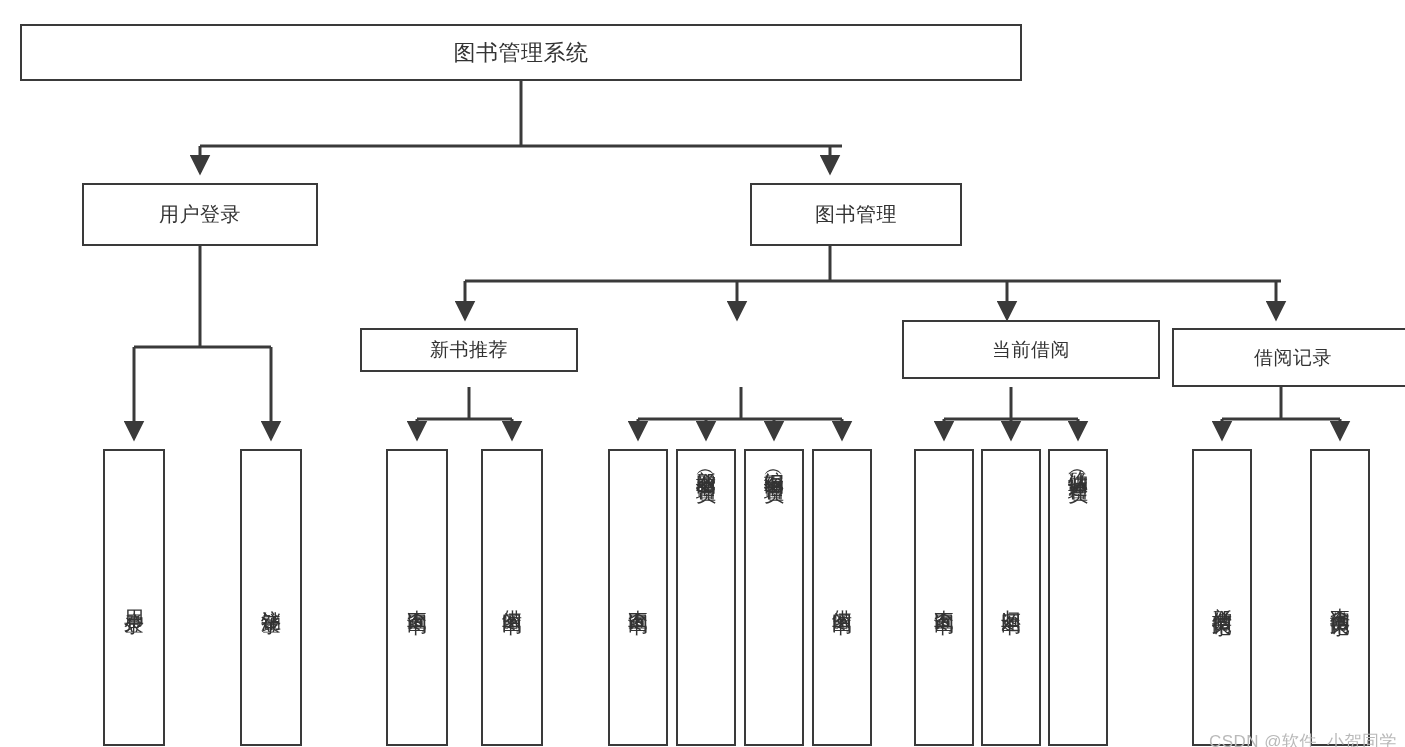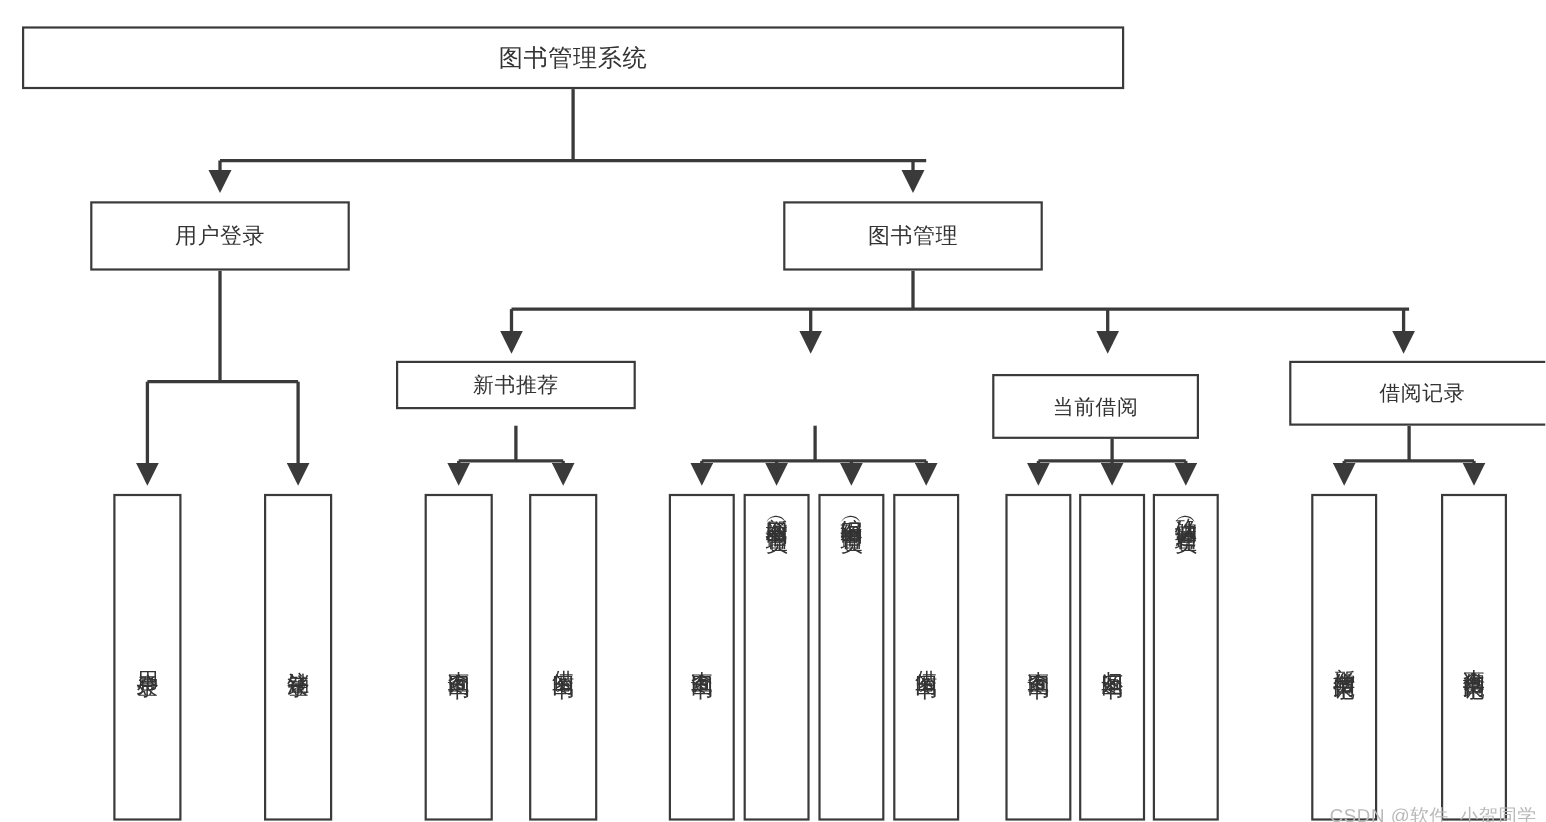--- a/index.html
+++ b/index.html
@@ -135,24 +135,24 @@
       <path d="M 1281 375 L 1281 407"></path>
       <path d="M 1222 407 L 1340 407"></path>
       <path d="M 1222 407 L 1222 426" marker-end="url(#arrow)"></path>
       <path d="M 1340 407 L 1340 426" marker-end="url(#arrow)"></path>
     </g>
   </svg>
 
   <div class="node root" style="left: 20px; top: 12px; width: 1002px; height: 57px;">图书管理系统</div>
 
   <div class="node level1" style="left: 82px; top: 171px; width: 236px; height: 63px;">用户登录</div>
-  <div class="node level1" style="left: 712px; top: 171px; width: 236px; height: 63px;">图书管理</div>
+  <div class="node level1" style="left: 750px; top: 171px; width: 212px; height: 63px;">图书管理</div>
 
   <div class="node level2" style="left: 360px; top: 316px; width: 218px; height: 44px;">新书推荐</div>
-  <div class="node level2" style="left: 902px; top: 328px; width: 188px; height: 59px;">当前借阅</div>
+  <div class="node level2" style="left: 902px; top: 308px; width: 258px; height: 59px;">当前借阅</div>
   <div class="node level2" style="left: 1172px; top: 316px; width: 242px; height: 59px;">借阅记录</div>
 
   <div id="leaf-layer">
       <div class="node leaf" style="padding: 0px; left: 103px; top: 437px; width: 62px; height: 297px;">
         <div class="leafwrap">
           <span class="vtext">用户登录</span>
         </div>
       </div>
       <div class="node leaf" style="padding: 0px; left: 240px; top: 437px; width: 62px; height: 297px;">
         <div class="leafwrap">

